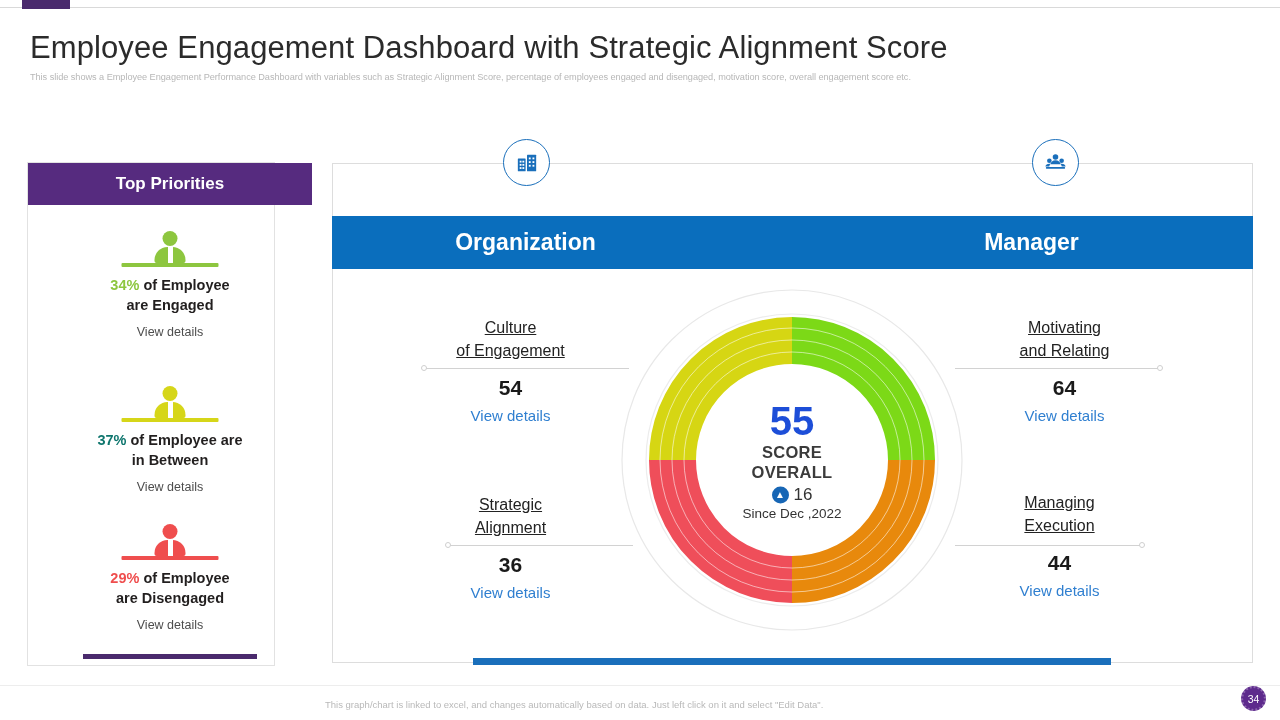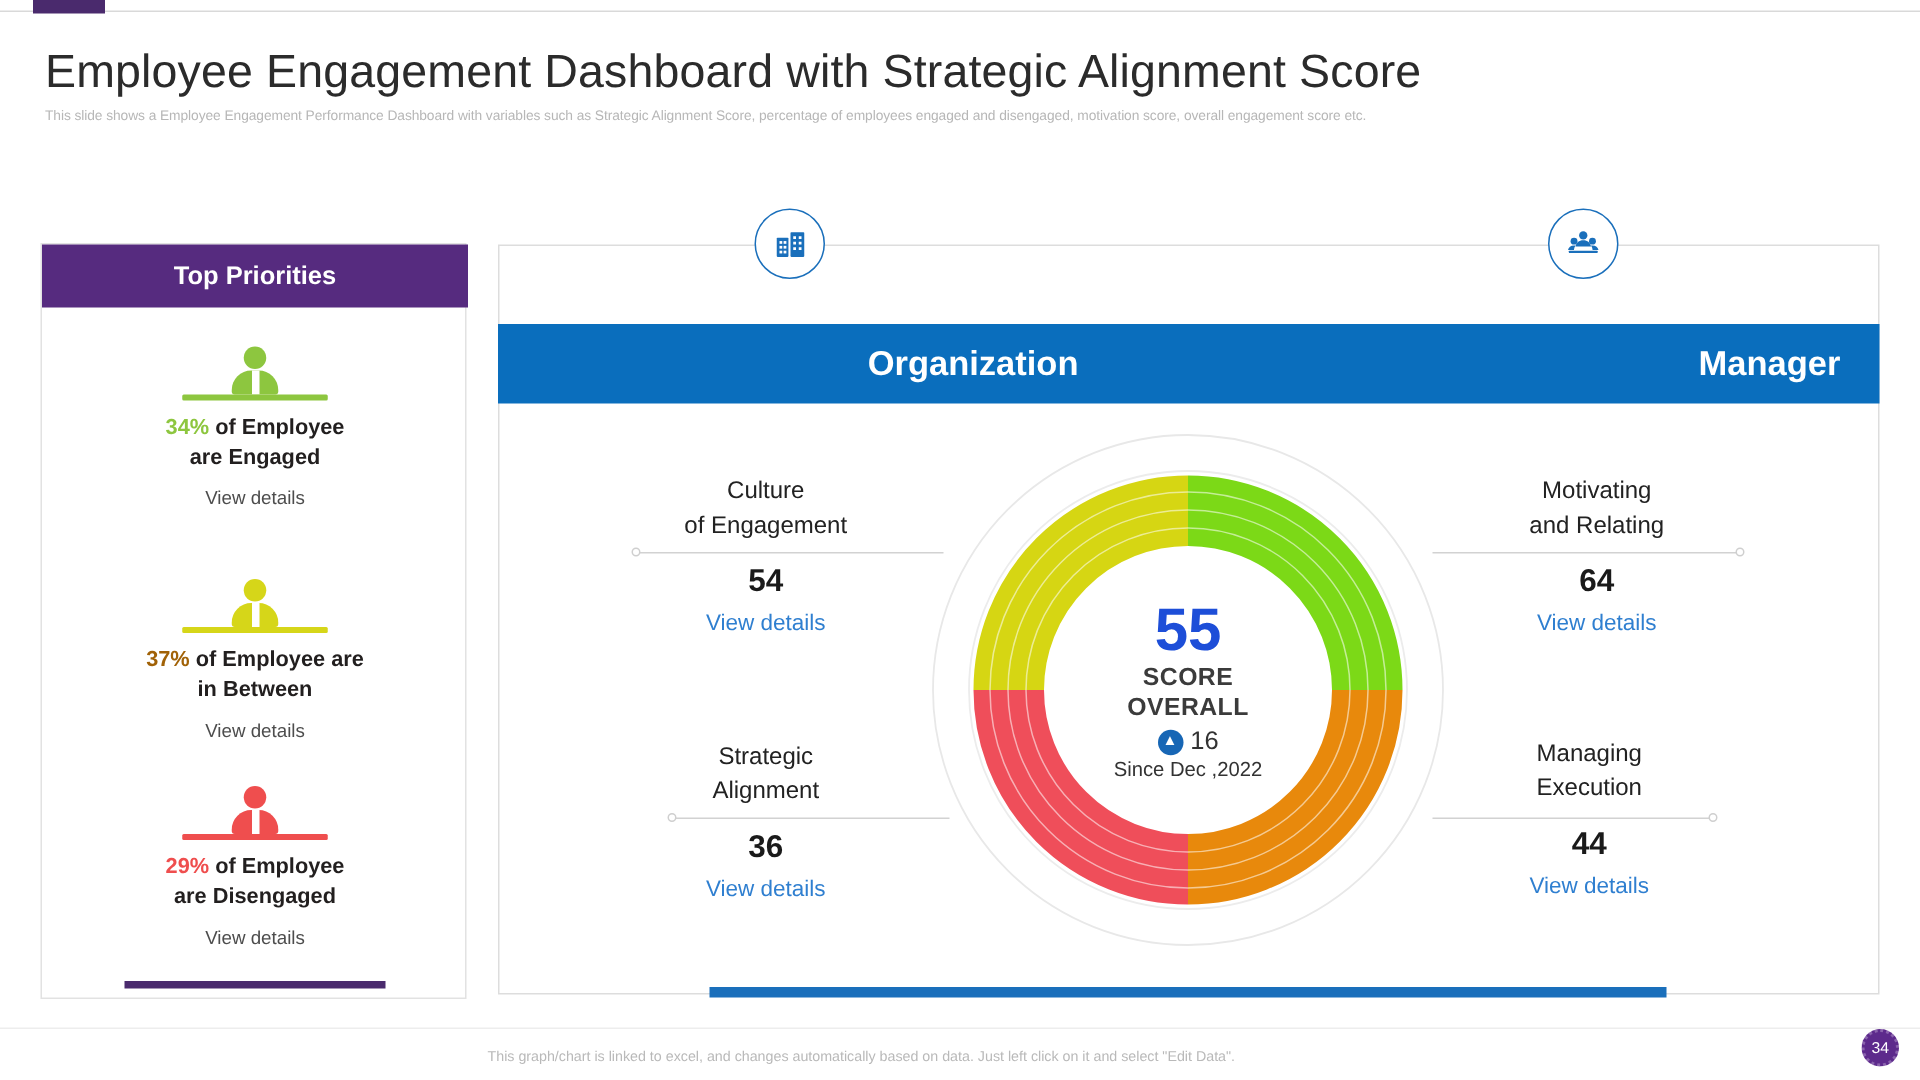--- a/index.html
+++ b/index.html
@@ -27,21 +27,21 @@
     font-size:31px; font-weight:400; color:#2b2b2b;
     letter-spacing:.1px; white-space:nowrap;
   }
   .subtitle {
     position:absolute; left:30px; top:72px;
     font-size:9.2px; color:#b7b7b7; letter-spacing:-0.05px; white-space:nowrap;
   }
 
   
   .left-card {
-    position:absolute; left:27px; top:162px; width:284px; height:504px;
+    position:absolute; left:27px; top:162px; width:248px; height:504px;
     background:#ffffff; border:1px solid #e2e2e2;
   }
   .left-header {
     position:absolute; left:0; top:0; width:284px; height:42px;
     background:#562b7f; color:#ffffff;
     display:flex; align-items:center; justify-content:center;
     font-size:17px; font-weight:bold;
   }
   .left-bottom-bar {
     position:absolute; left:55px; bottom:6px; width:174px; height:5px;
@@ -82,21 +82,21 @@
   .main-panel {
     position:absolute; left:332px; top:163px; width:921px; height:500px;
     border:1px solid #dddddd; background:#ffffff;
   }
   .seg-bar {
     position:absolute; left:332px; top:216px; width:921px; height:53px;
     background:#0a6ebd;
   }
   .seg-label {
     position:absolute; top:216px; height:59px; line-height:53px;
-    color:#ffffff; font-size:23px; font-weight:bold; text-align:right;
+    color:#ffffff; font-size:23px; font-weight:bold; text-align:center;
   }
   .seg-label.org { left:332px; width:387px; }
   .seg-label.mgr { left:836px; width:391px; }
 
   .badge-circle {
     position:absolute; width:47px; height:47px; border-radius:50%;
     background:#ffffff; border:1.4px solid #1a6fbb;
     display:flex; align-items:center; justify-content:center;
   }
   .badge-circle.org { left:503px; top:139px; }
@@ -122,21 +122,21 @@
   .up-arrow {
     width:17px; height:17px; border-radius:50%; background:#1766b5;
     display:flex; align-items:center; justify-content:center;
     color:#fff; font-size:10px; line-height:1;
   }
   .delta-num { font-size:17px; color:#333; }
   .since { font-size:13.5px; color:#333; margin-top:1px; }
 
   
   .callout { position:absolute; width:215px; text-align:center; }
-  .co-title { font-size:16px; color:#222; line-height:22.5px; }
+  .co-title { font-size:16px; color:#222; line-height:22.5px;text-decoration:underline; }
   .co-value { font-size:21px; font-weight:bold; color:#1a1a1a; margin-top:14px; line-height:24px;}
   .co-link  { font-size:15px; color:#2f7fd0; margin-top:6px; line-height:20px;}
   .callout.tl { left:403px; top:317px; }
   .callout.bl { left:403px; top:494px; }
   .callout.tr { left:957px; top:317px; }
   .callout.br { left:952px; top:492px; }
 
   
   .conn { position:absolute; background:#d2d2d2; height:1px; }
   .dot {
@@ -189,21 +189,21 @@
 
     <div class="prio" style="top:217px">
       <div class="prio-icon-wrap">
         <div class="person">
           <div class="head" style="background:#D6D619"></div>
           <div class="body" style="background:#D6D619"></div>
         </div>
         <div class="prio-bar" style="background:#D6D619"></div>
       </div>
       <div class="prio-text">
-        <span class="prio-pct" style="color:#a16207">37%</span><span> of Employee are</span><br>
+        <span class="prio-pct" style="color:#0f766e">37%</span><span> of Employee are</span><br>
         <span>in Between</span>
       </div>
       <div class="prio-link">View details</div>
     </div>
 
     <div class="prio" style="top:355px">
       <div class="prio-icon-wrap">
         <div class="person">
           <div class="head" style="background:#EF4E4E"></div>
           <div class="body" style="background:#EF4E4E"></div>

